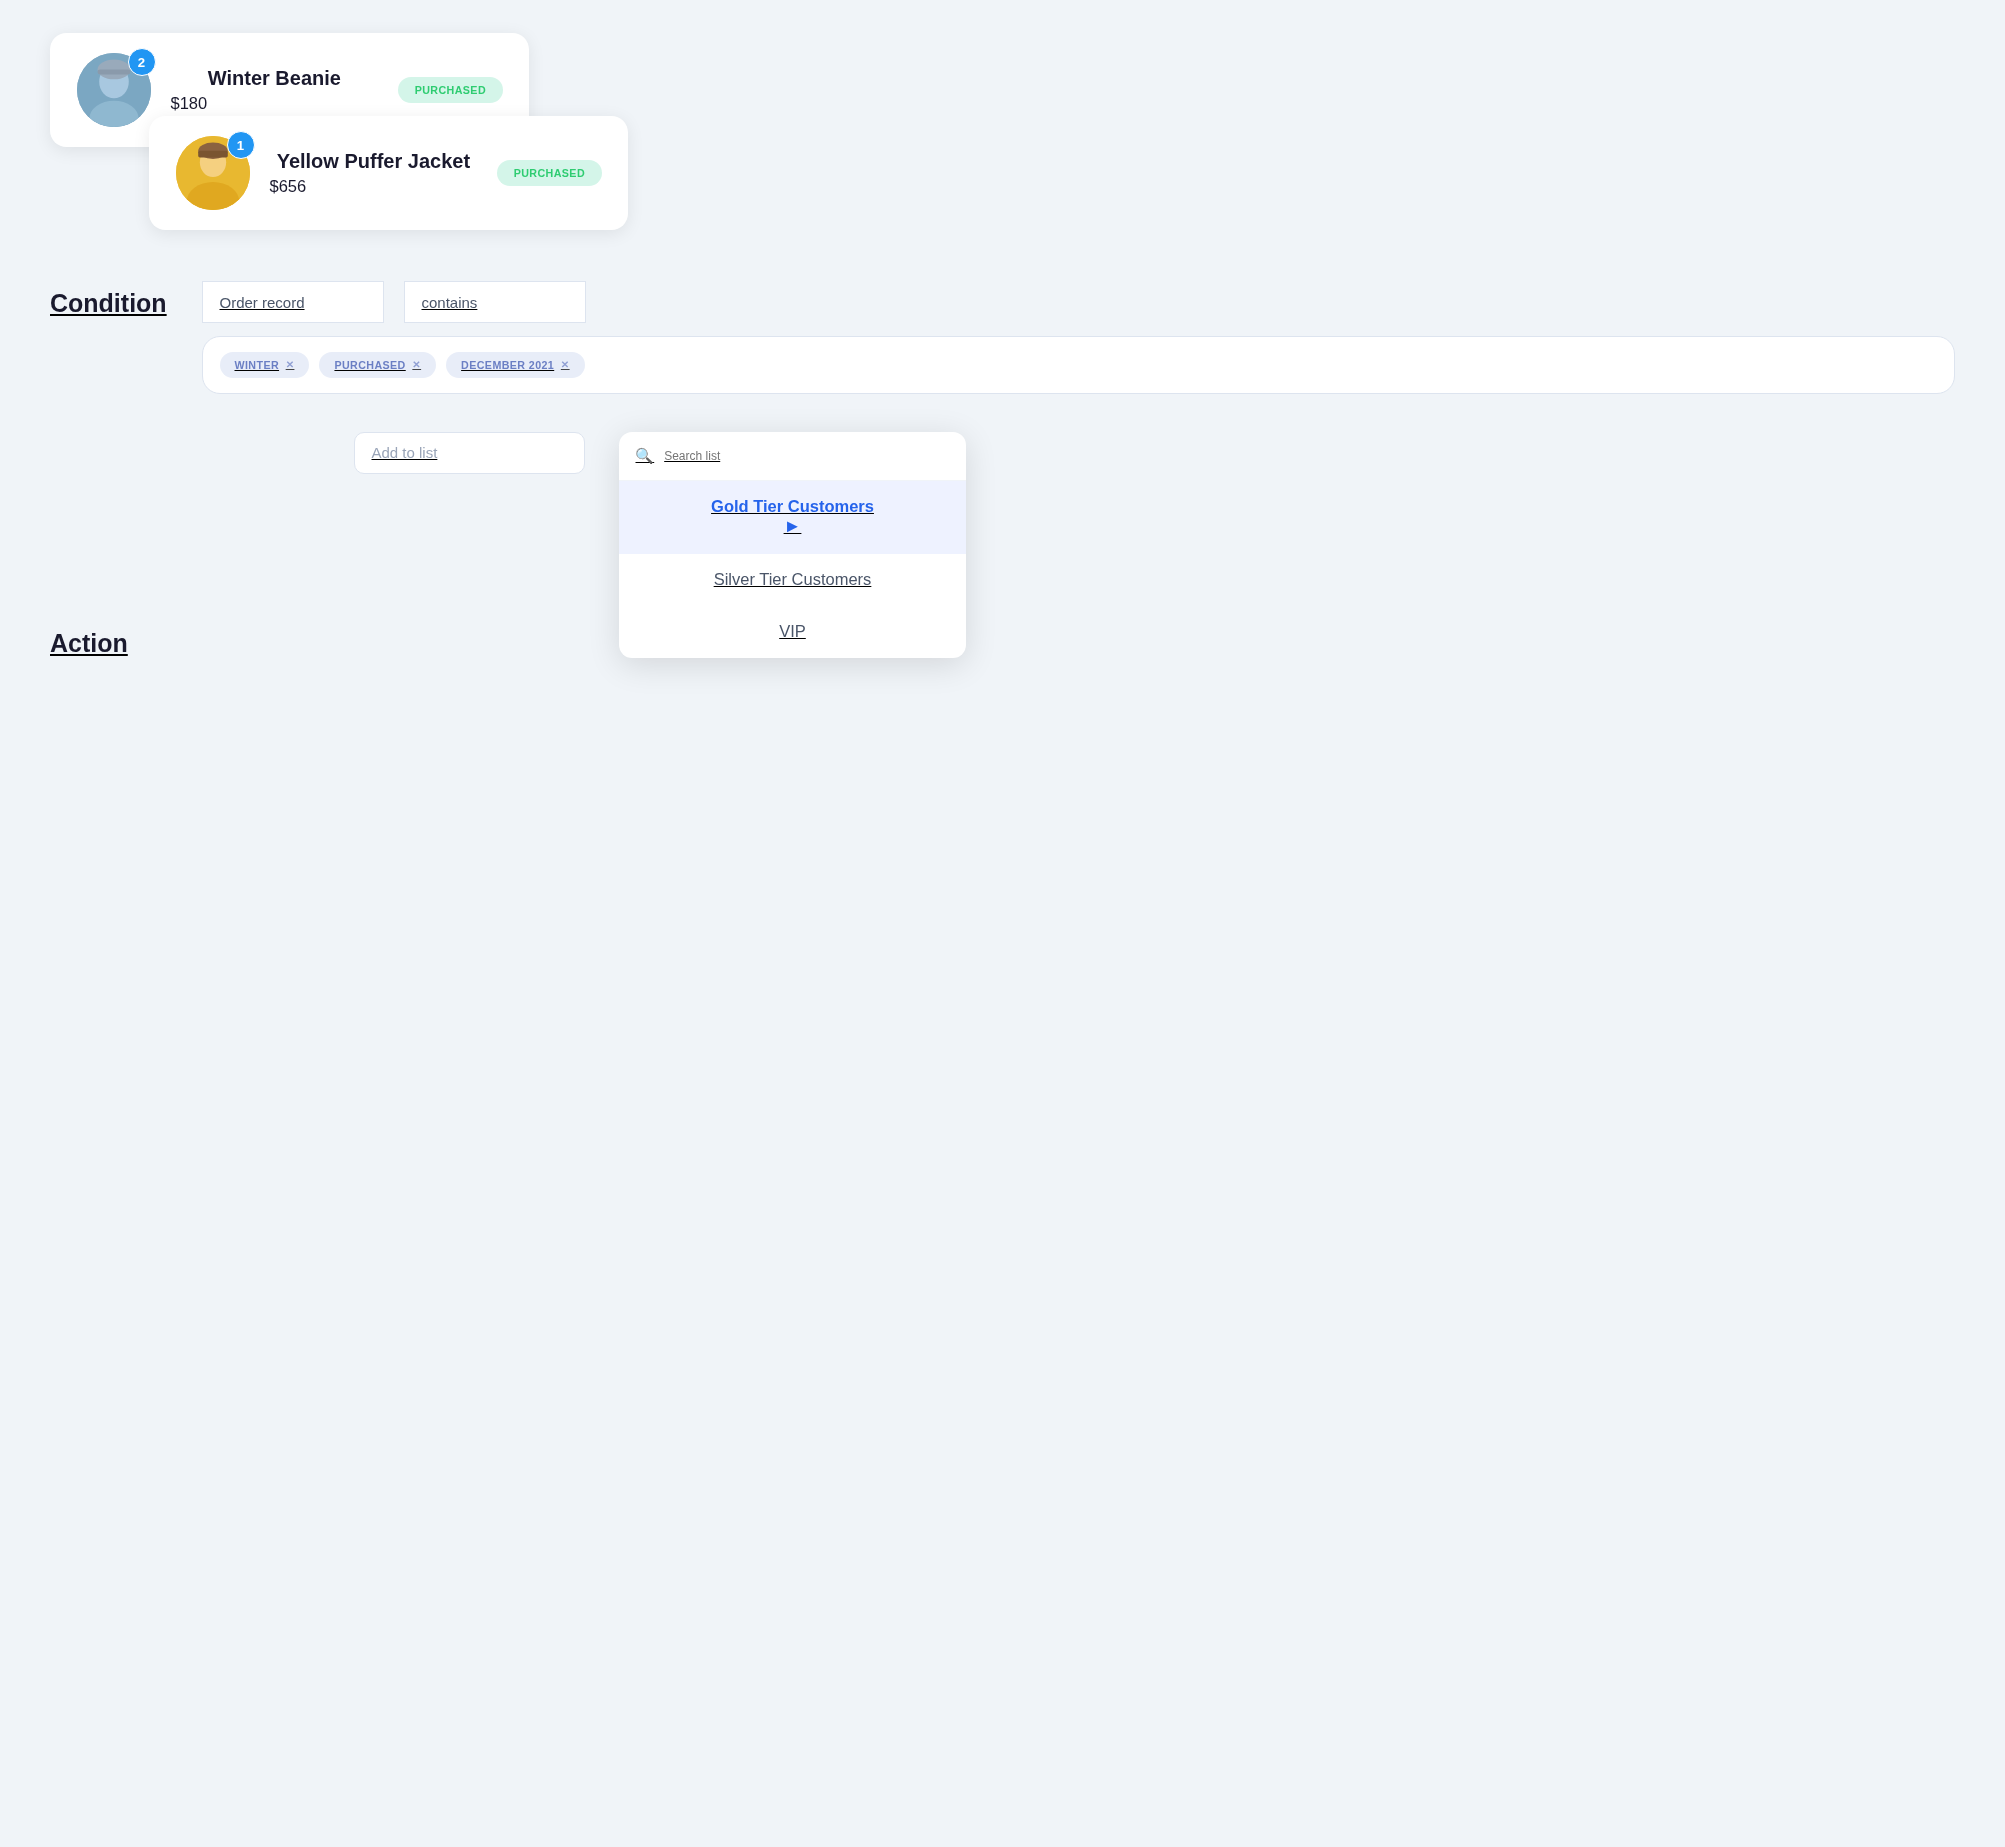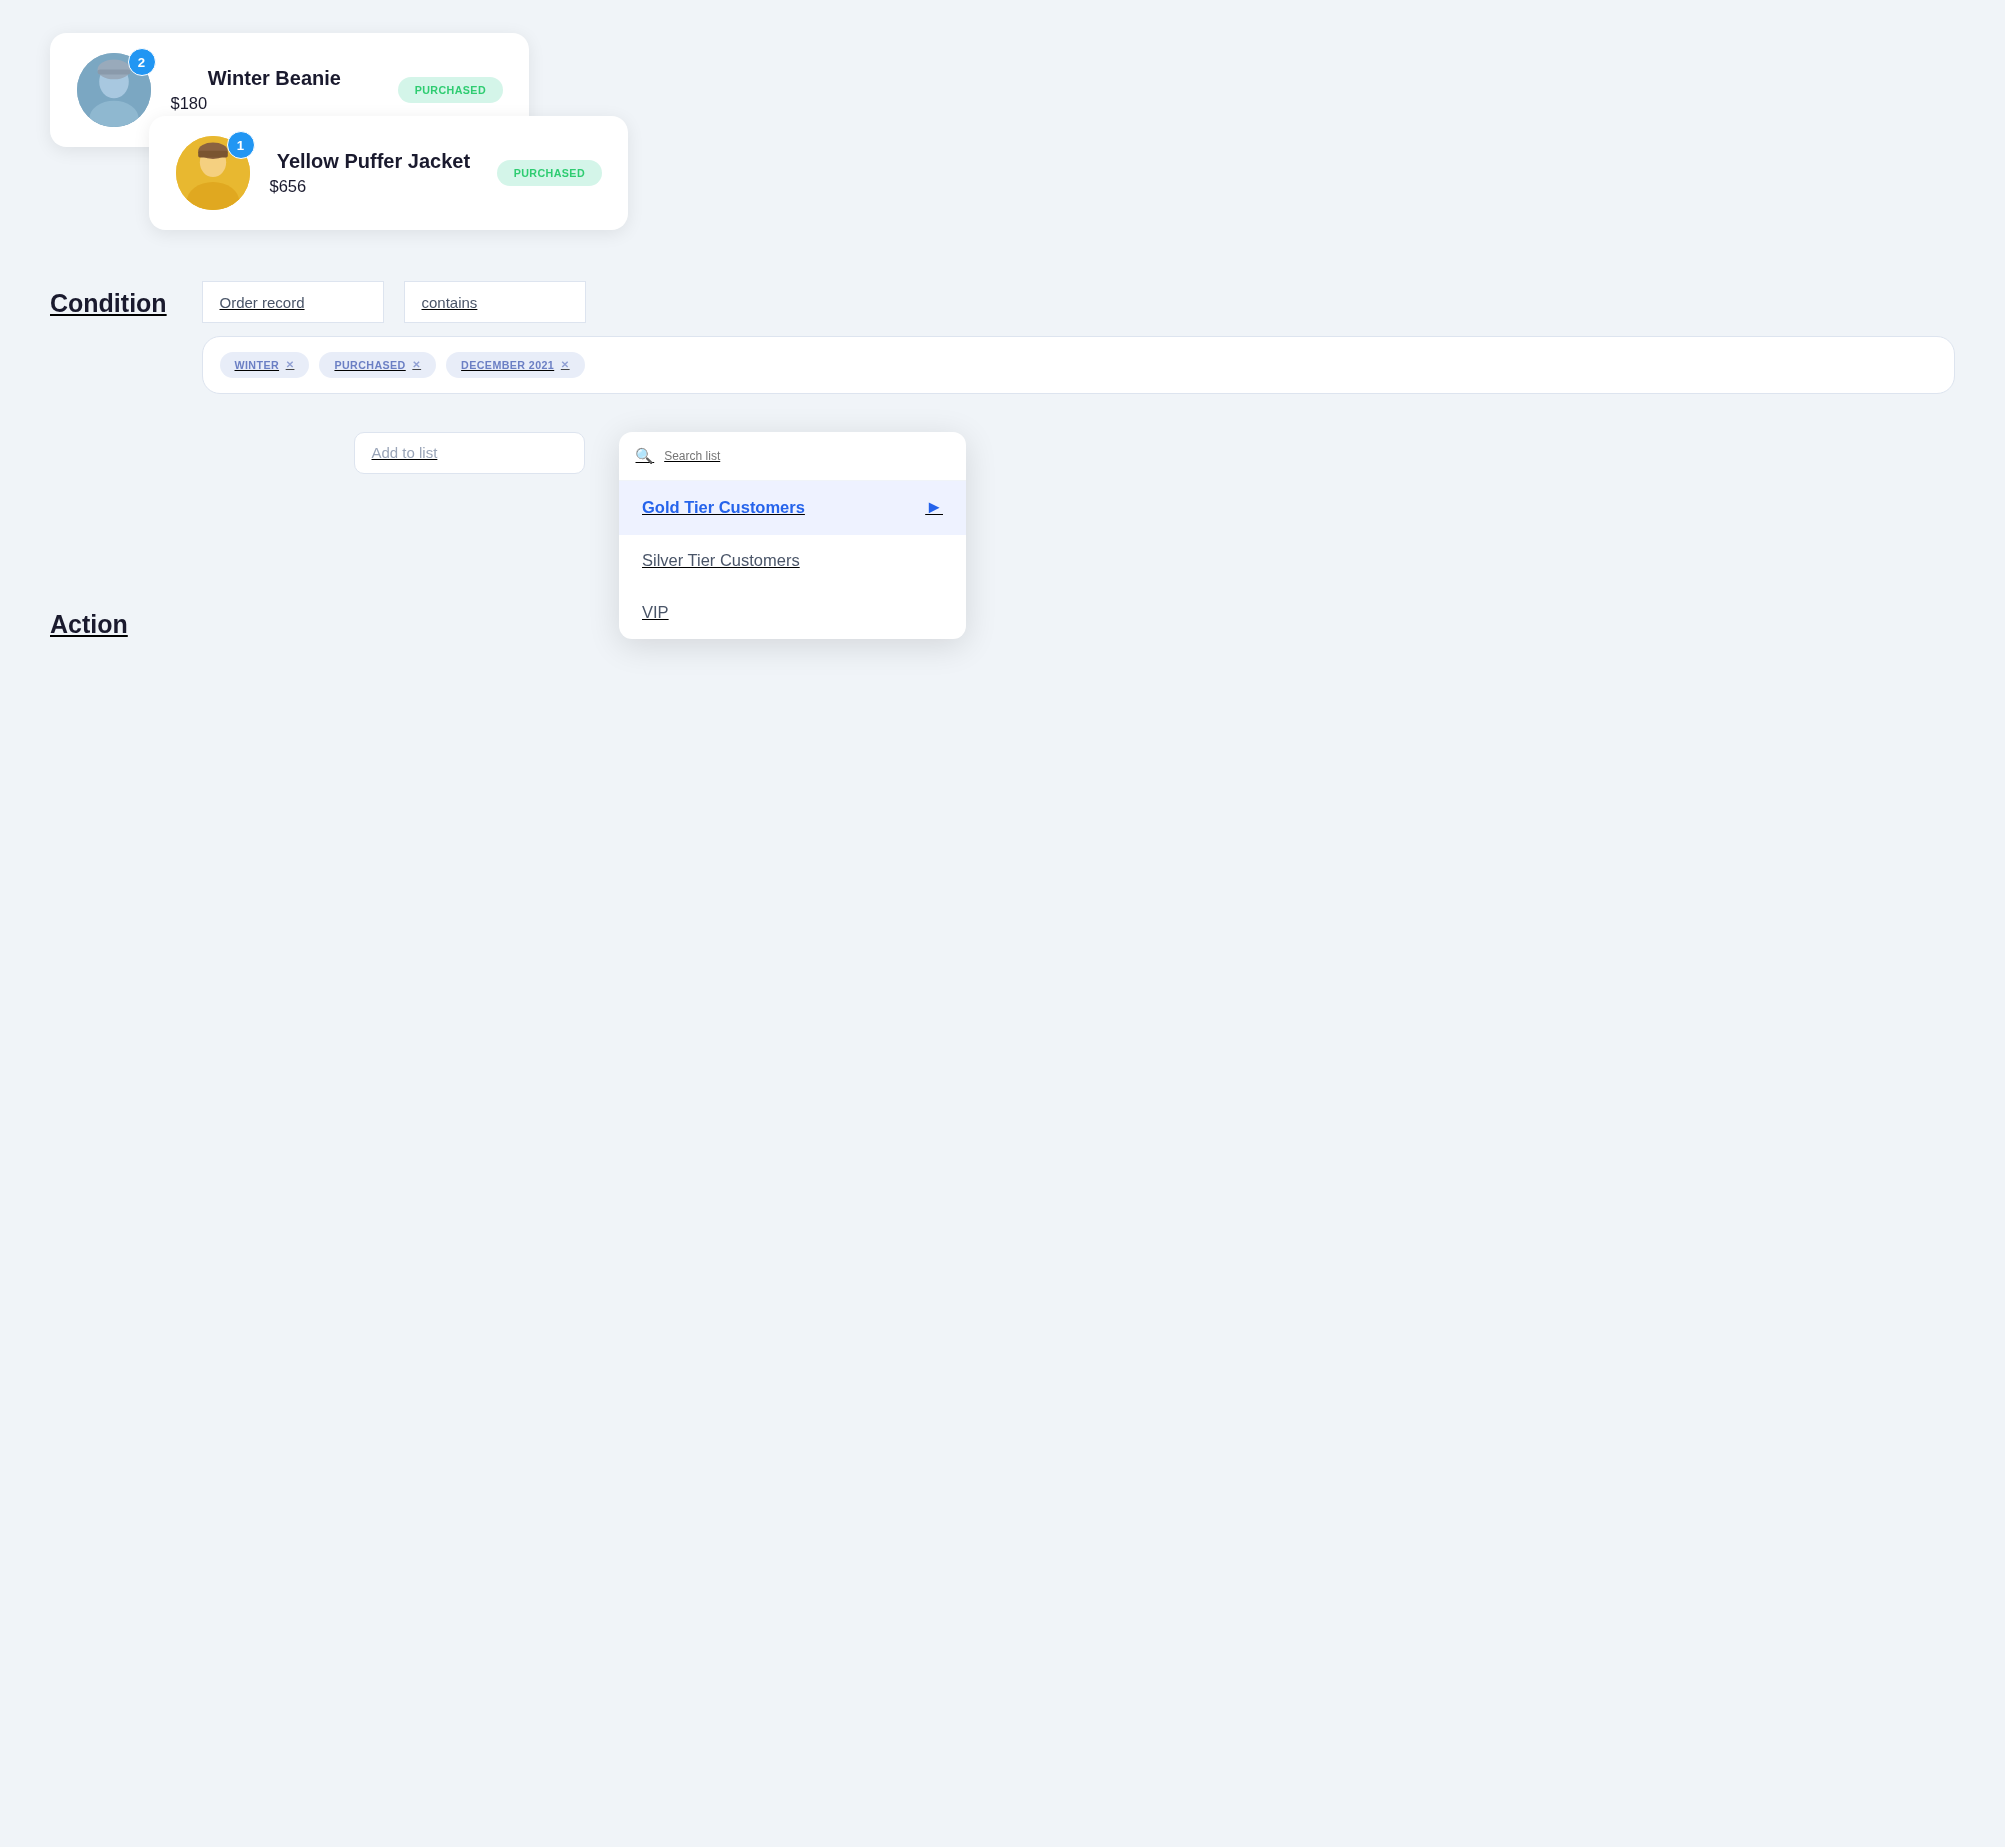--- a/index.html
+++ b/index.html
@@ -239,20 +239,21 @@
       flex: 1;
     }
 
     .dropdown-item {
       padding: 16.5px 23px;
       font-size: 16.5px;
       cursor: pointer;
       display: flex;
       align-items: center;
       justify-content: space-between;
+      flex-direction: column;
     }
 
     .dropdown-item.selected {
       background: #eef2ff;
       color: #2563eb;
       font-weight: 600;
     }
 
     .dropdown-item.normal {
       color: #4a5568;

